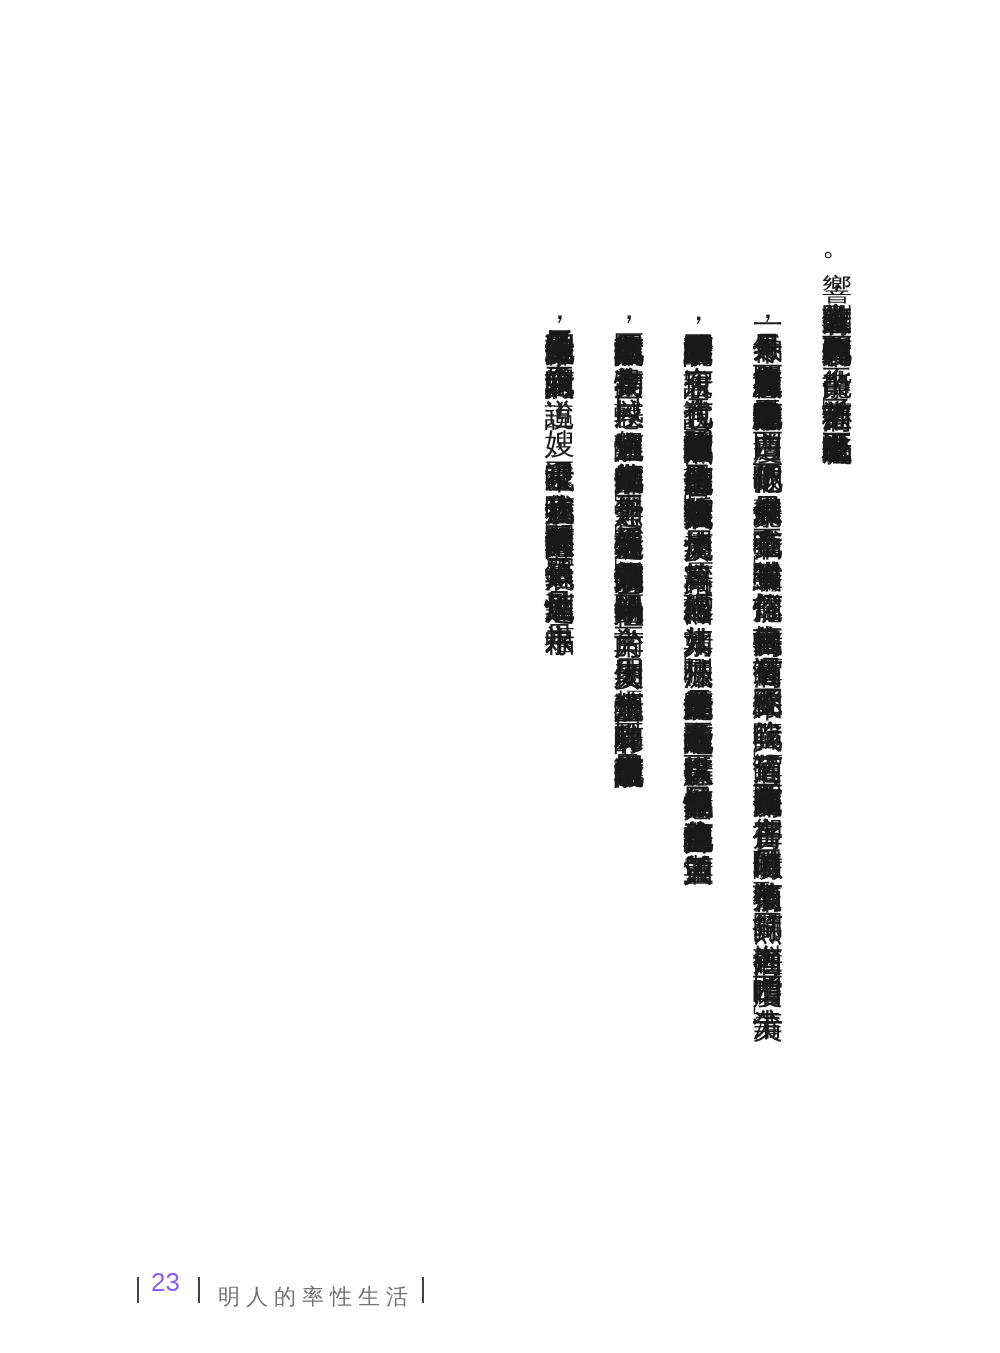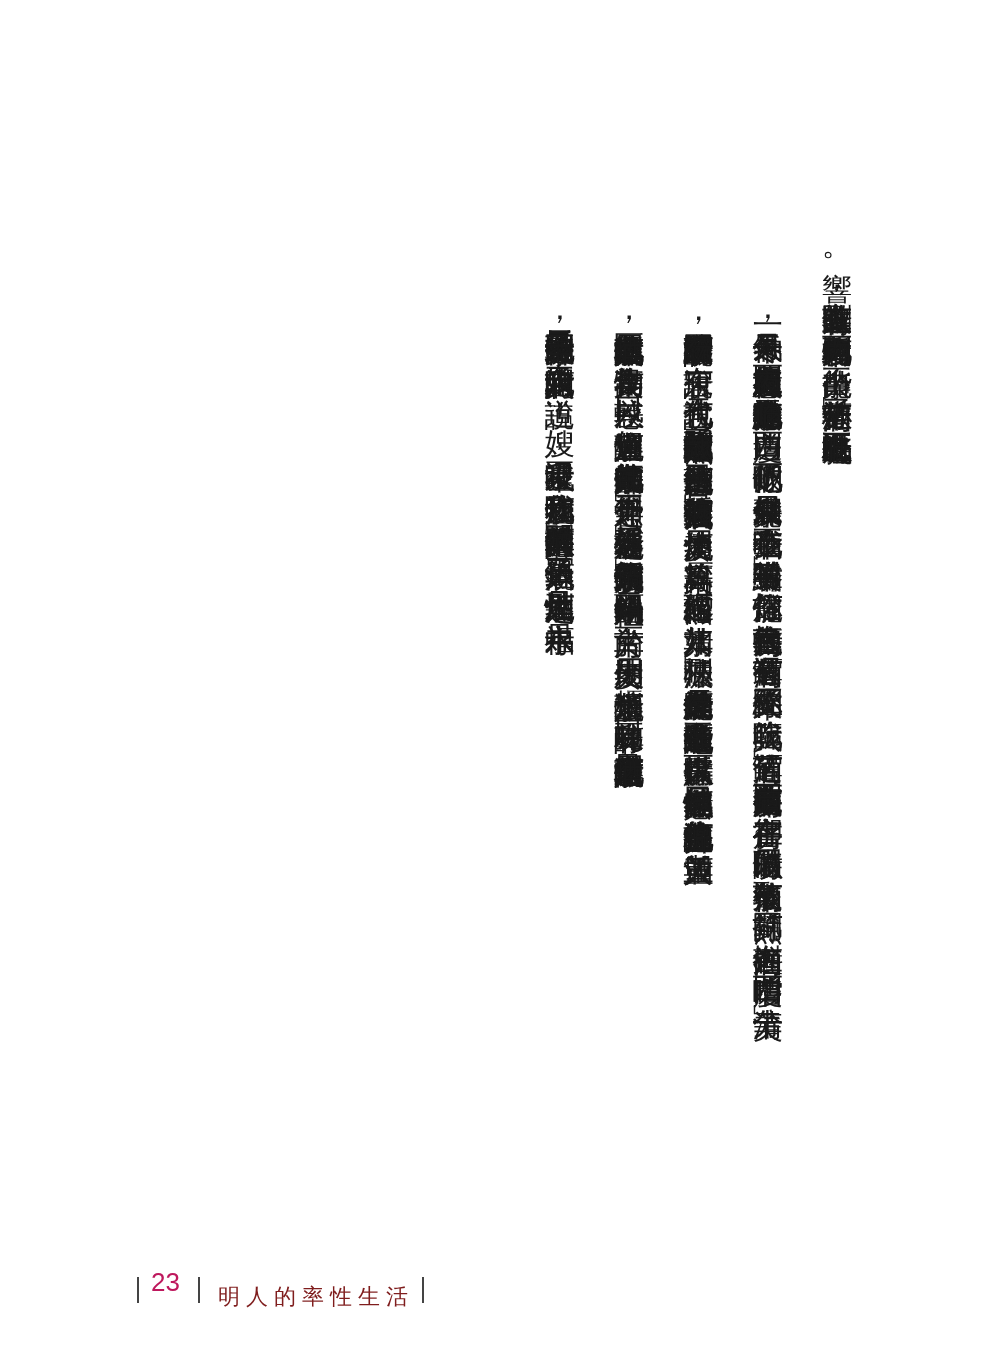--- a/index.html
+++ b/index.html
@@ -35,26 +35,26 @@
     height: 36px;
     display: flex;
     align-items: center;
     font-family: "DejaVu Sans", "Liberation Sans", sans-serif;
     color: #555;
   }
   .bar {
     display: inline-block; width: 2px; height: 26px; background: #444;
   }
   .page-num {
-    font-size: 26px; margin: 0 18px 16px 12px; color: #be185d;
+    font-size: 26px; margin: 0 18px 16px 12px; color: #8b5cf6;
     font-family: "Liberation Sans", sans-serif;
   }
   .book-title {
     font-family: "DejaVu Serif", serif;
-    font-size: 22px; letter-spacing: 6px; margin: 14px 8px 0 18px; color: #7f1d1d;
+    font-size: 22px; letter-spacing: 6px; margin: 14px 8px 0 18px; color: #737373;
   }
 </style>
 </head>
 <body>
 
 <div class="page">
 
   <div class="text-block">
     <p class="para no-indent">響。在劉太監莊上做客時，西門慶看到杯中尤物，不能自禁，「灌了十數杯葡萄酒」，以至於在馬上時就要嘔吐。</p>
     <p class="para">十一月仲冬天氣，西門慶在奶娘如意兒屋裡過夜，如意兒準備弄點金華酒篩給他吃。西門慶道：「下飯你們吃了吧，只拿幾個果碟兒來，我不吃金華酒。」並吩咐丫鬟繡春：「你打個燈籠，往藏春軒書房內，還有一罈葡萄酒，你問王經要了來，篩與我吃。」這一罈葡萄酒，不存放在西門慶藏酒的庫房，卻存在書房，以備隨時取用。葡萄酒取來後，打開篩熱了，斟在酒鐘內，「西門慶嚐了嚐，十分清美」。</p>

